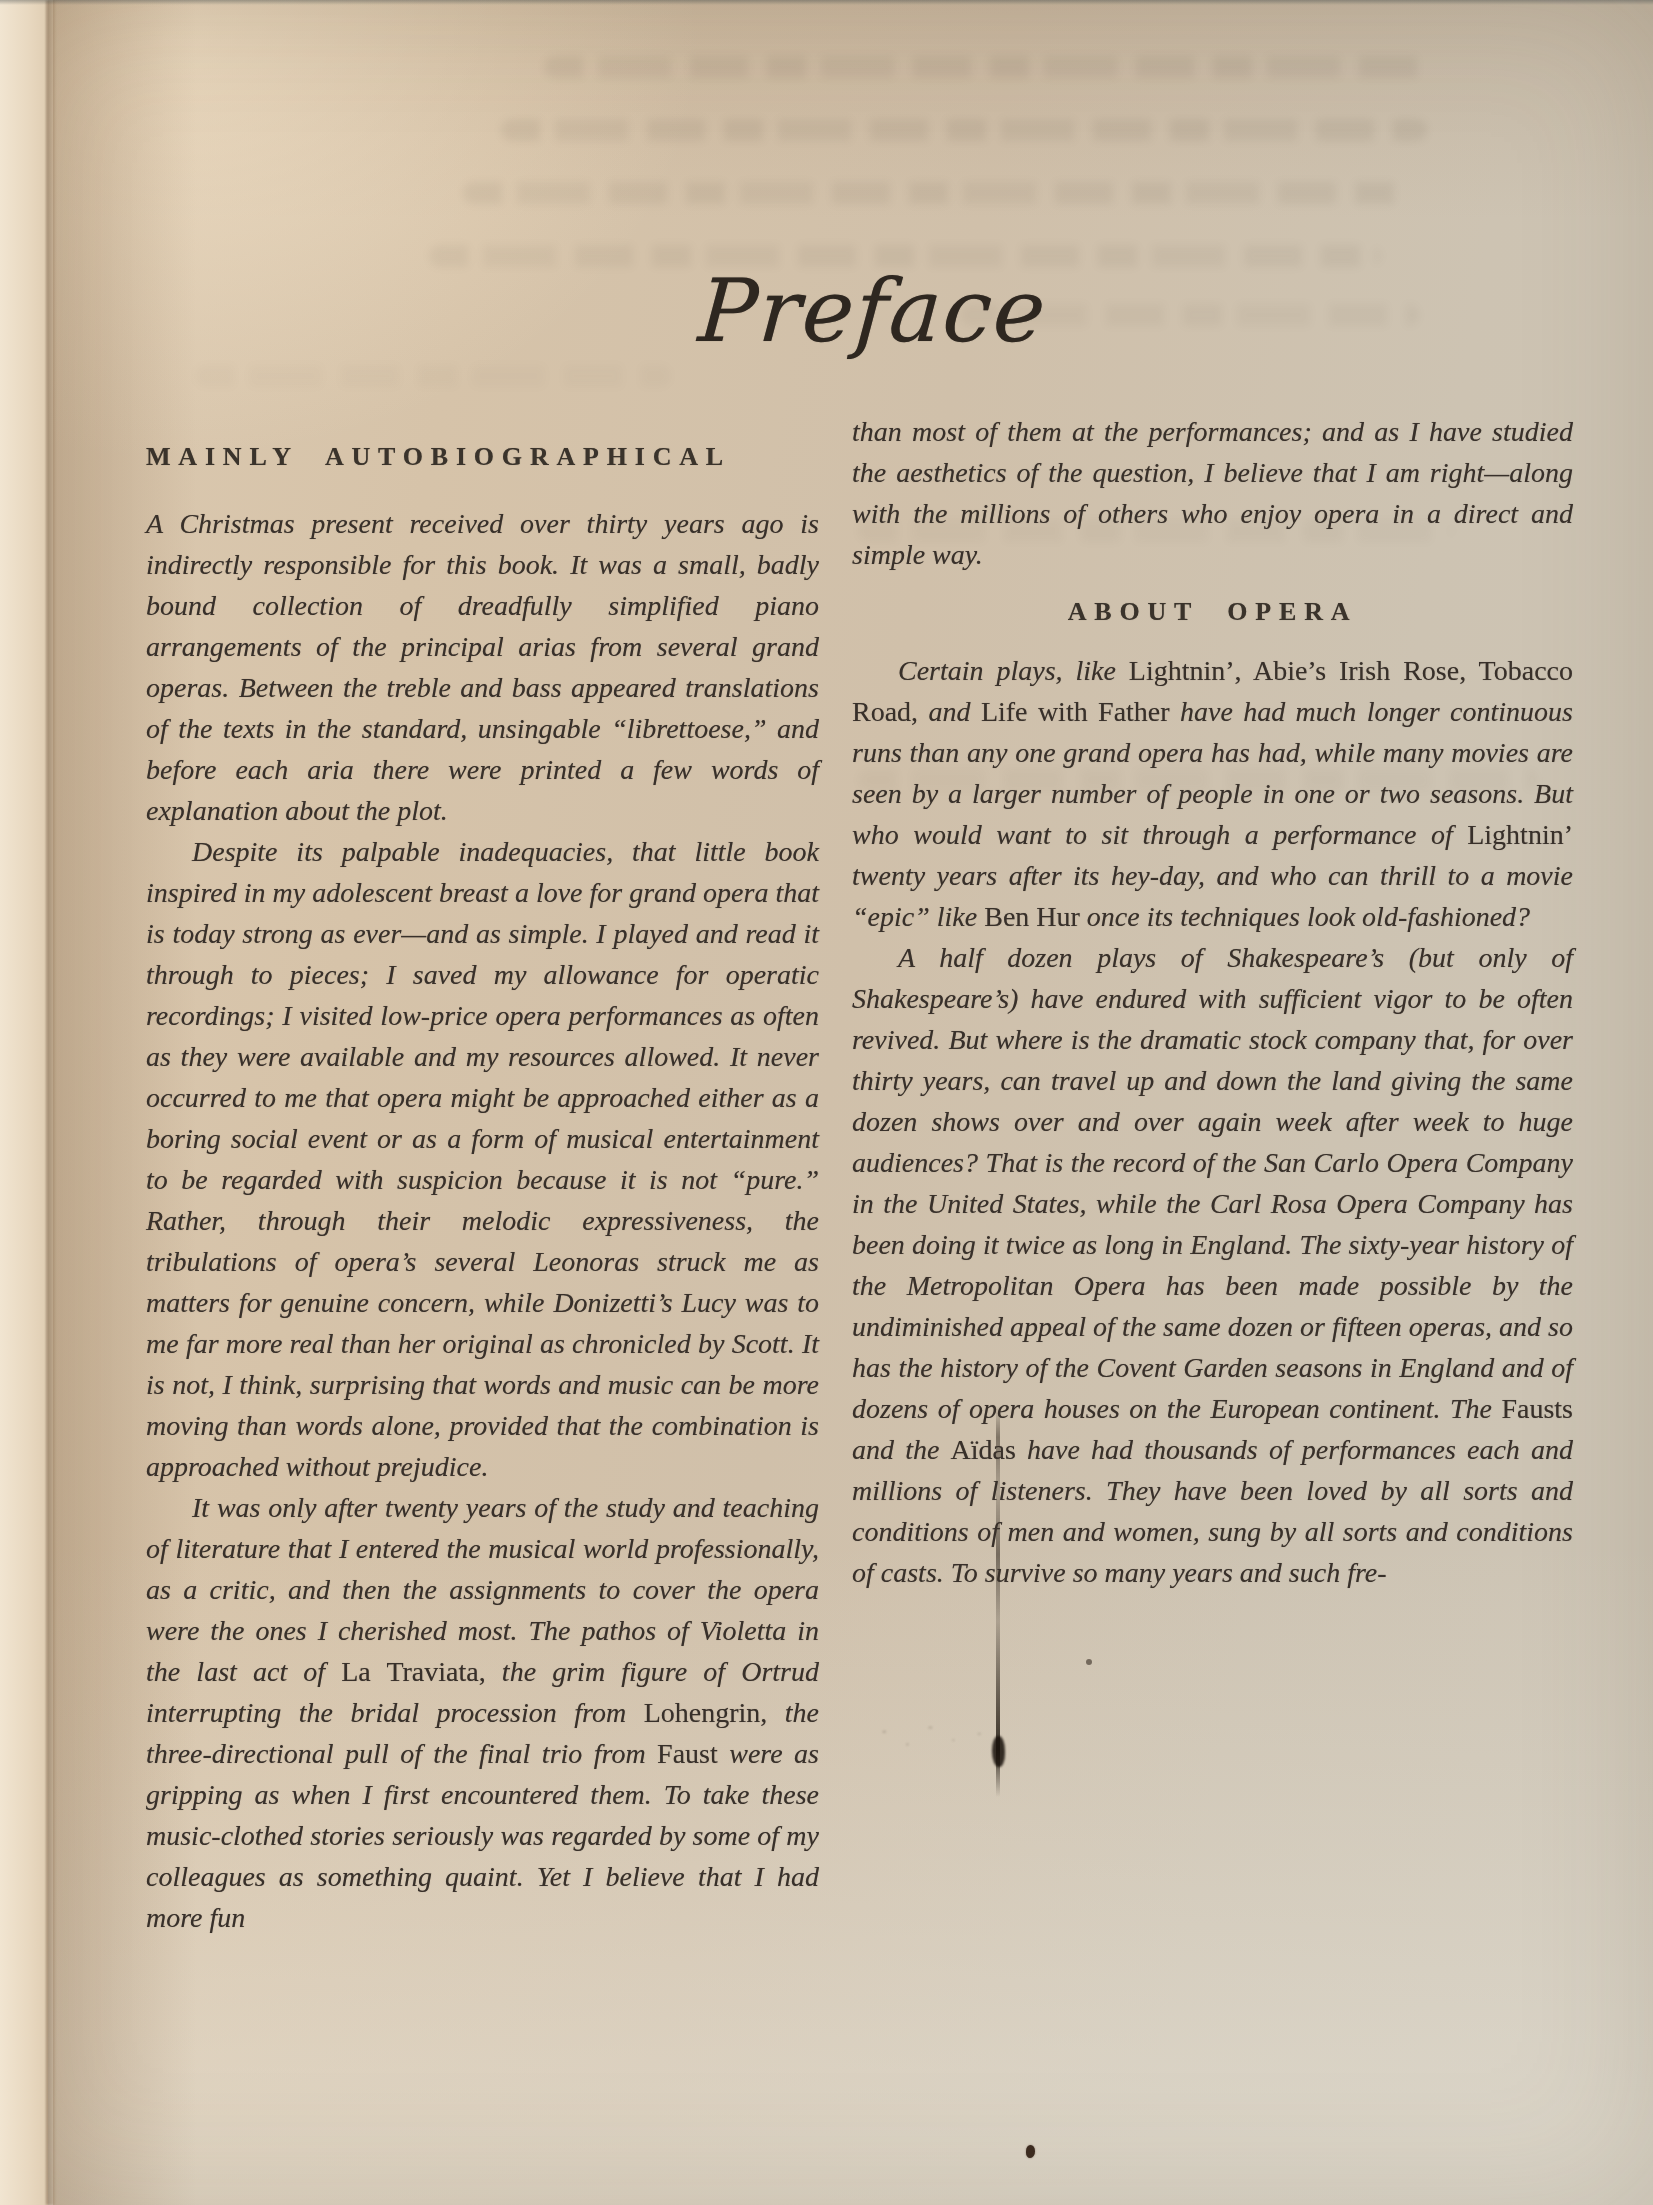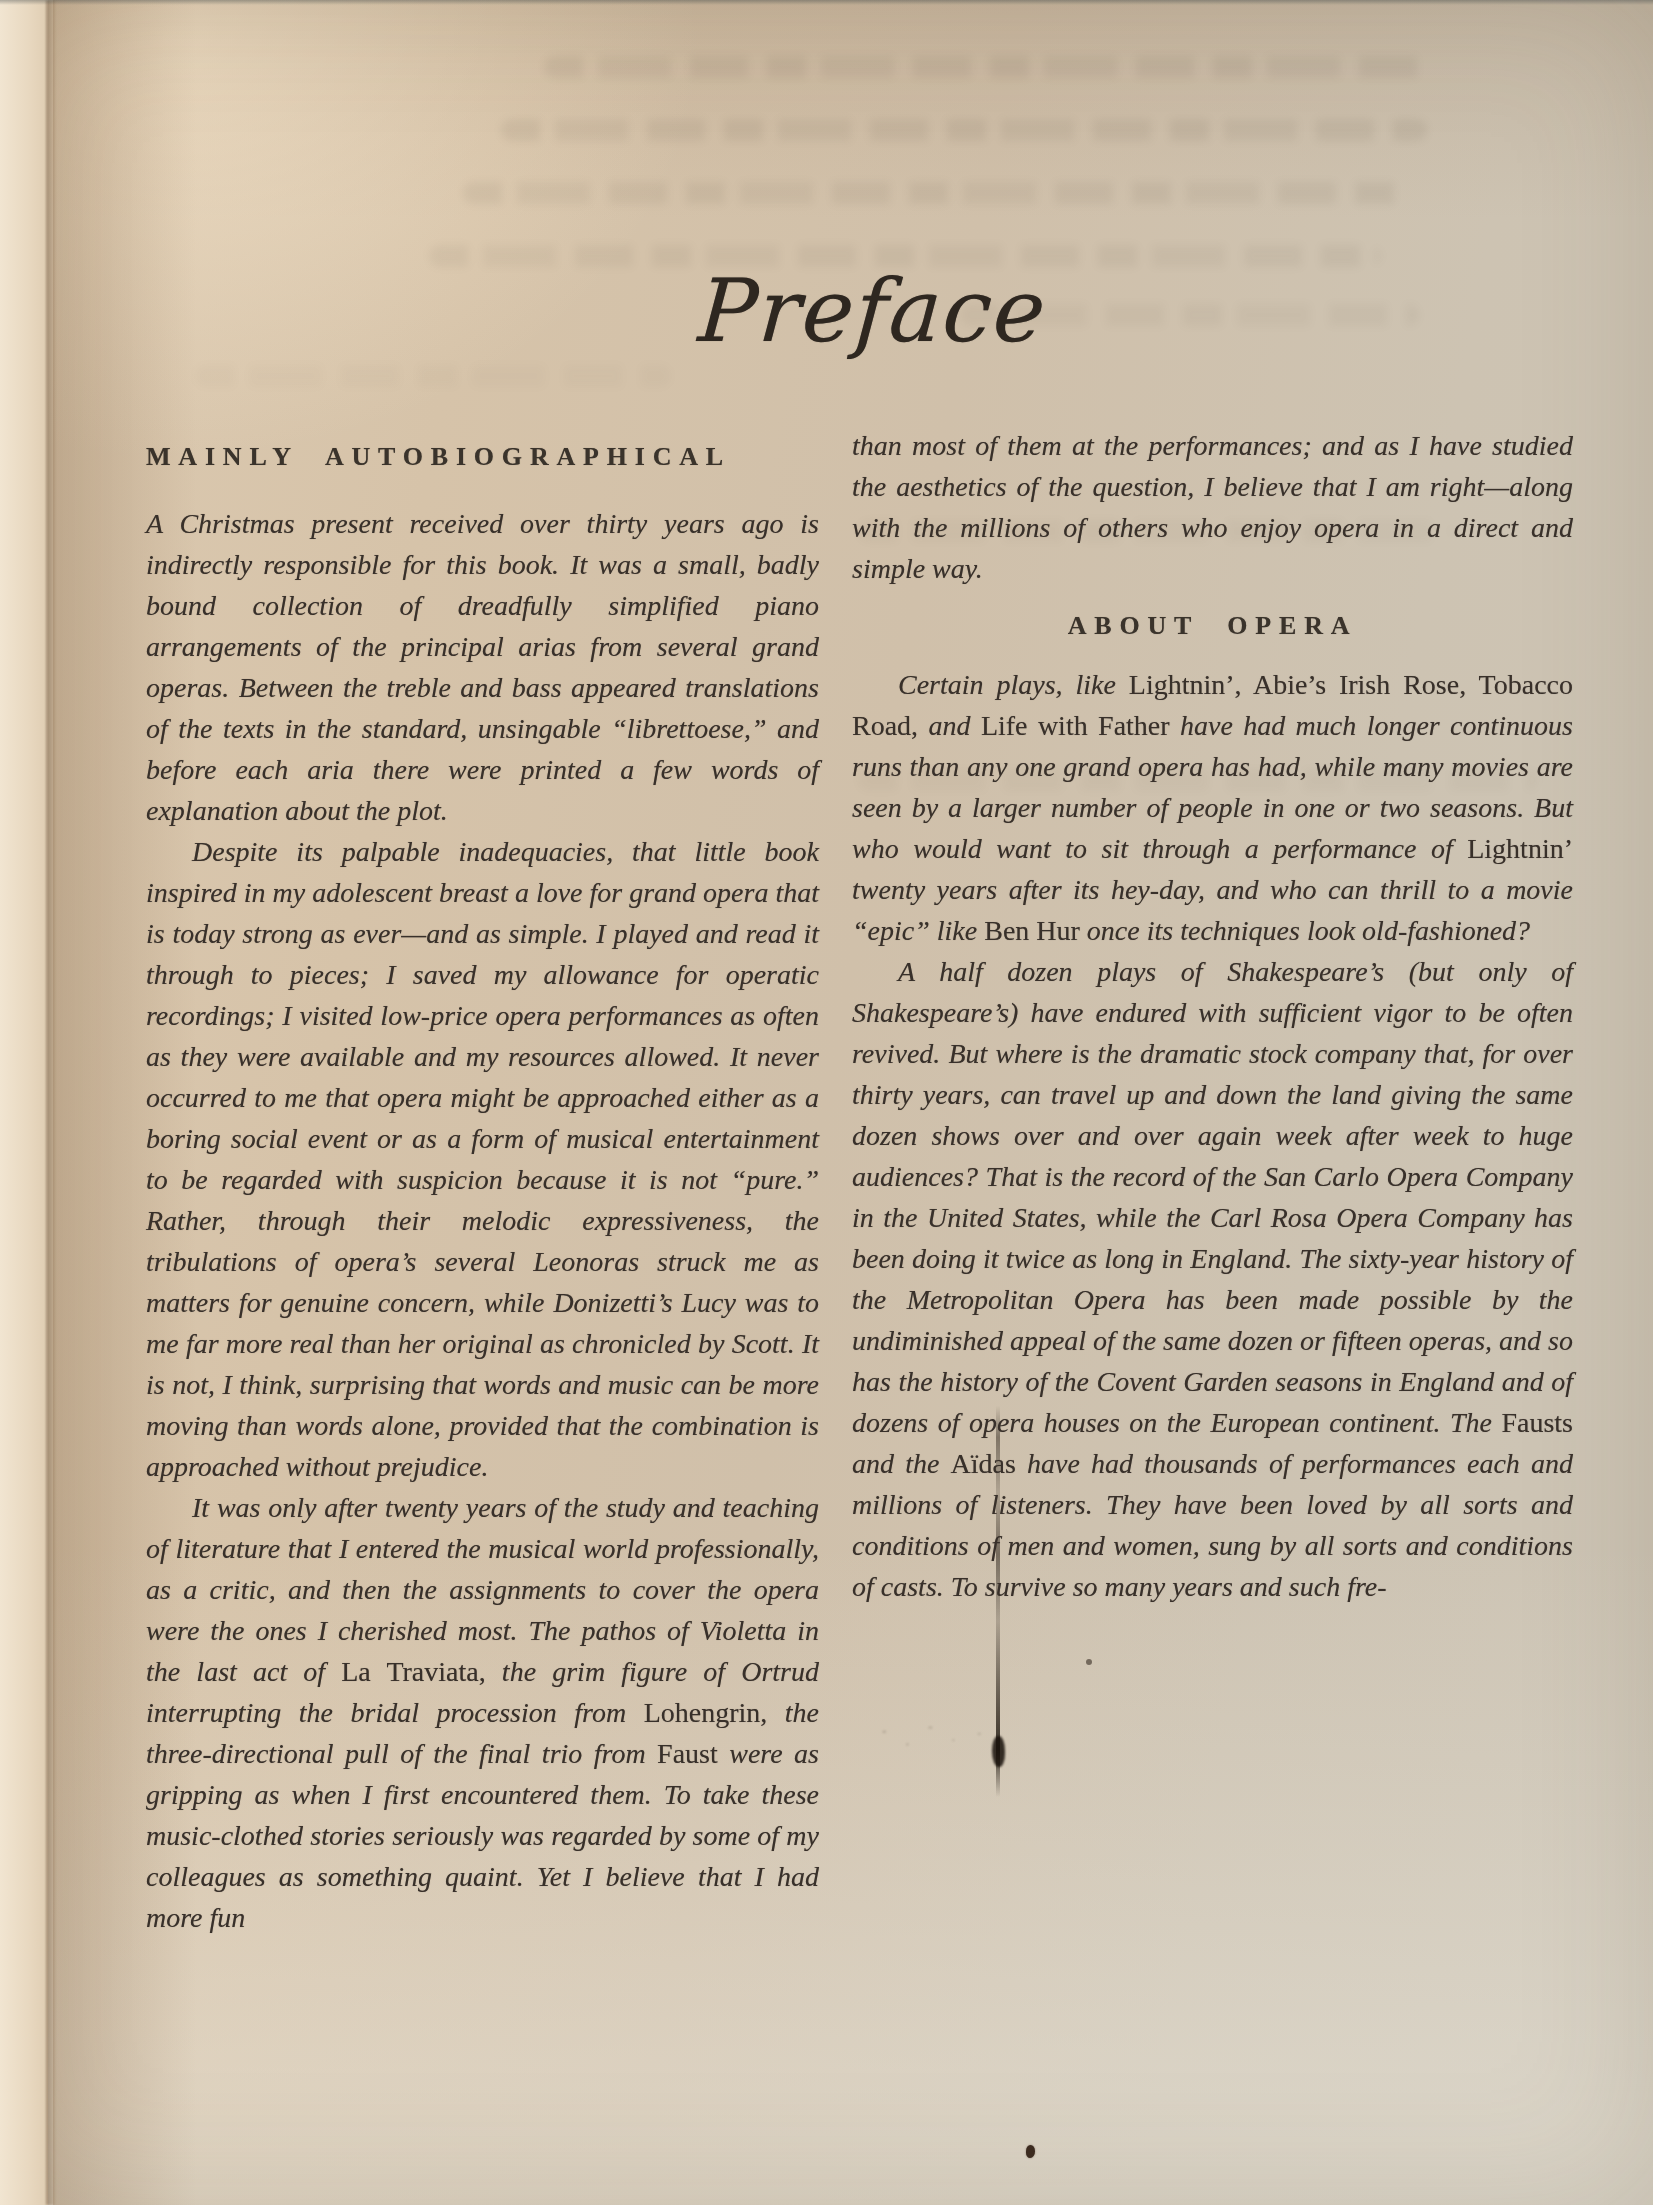--- a/index.html
+++ b/index.html
@@ -58,21 +58,21 @@
     background:#3c2b1f;border-radius:50% 50% 55% 45%;box-shadow:0 0 1.7px rgba(60,43,31,.6);}
   
   .page-title{
     position:absolute;left:699px;top:260px;margin:0;
     font-family:"DejaVu Serif",serif;font-style:italic;font-weight:normal;
     font-size:87px;color:#2e2720;letter-spacing:1.7px;
     text-shadow:0 0 0.8px rgba(46,39,32,0.55);
     transform:skewX(-4deg);}
   .col{position:absolute;color:#38302a;font-style:italic;font-size:28px;line-height:41px;}
   .col-left{left:146px;top:442px;width:673px;}
-  .col-right{left:852px;top:425px;width:721px;}
+  .col-right{left:852px;top:411px;width:721px;}
   .col-heading{
     font-style:normal;font-weight:bold;font-size:26px;line-height:29px;
     letter-spacing:0.30em;word-spacing:0.55em;color:#3a332b;margin:0;
     text-shadow:0 0 0.8px rgba(58,51,43,0.5);}
   .col-left .col-heading{margin-bottom:32px;}
   .col-right .col-heading{text-align:center;margin:22px 0 24px 0;}
   .para{margin:0;text-align:justify;text-shadow:0 0 0.8px rgba(56,48,42,0.45);}
   .para.indent{text-indent:46px;}
   .roman{font-style:normal;}
 </style>

